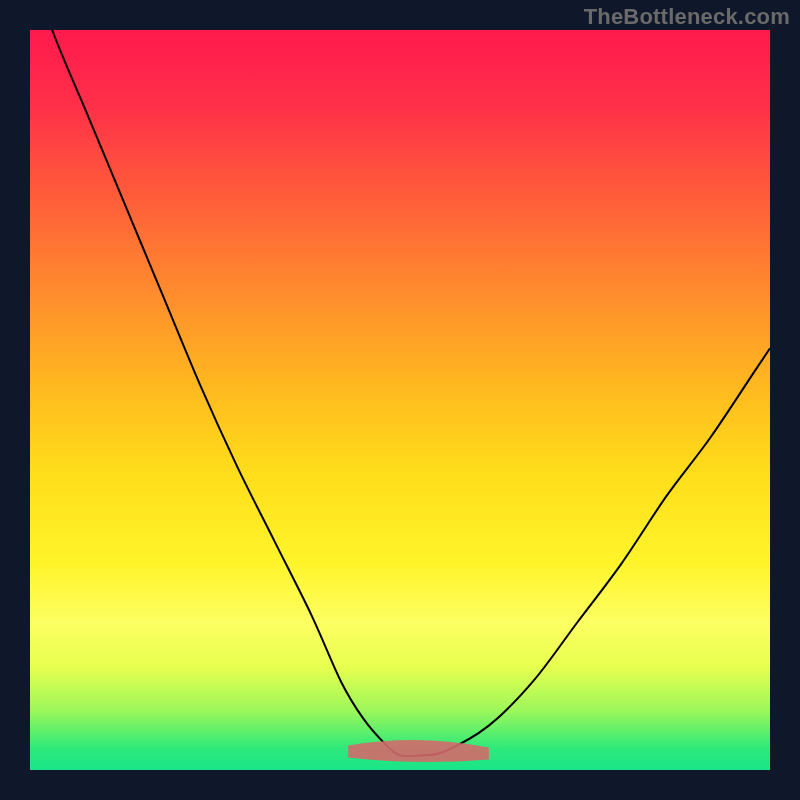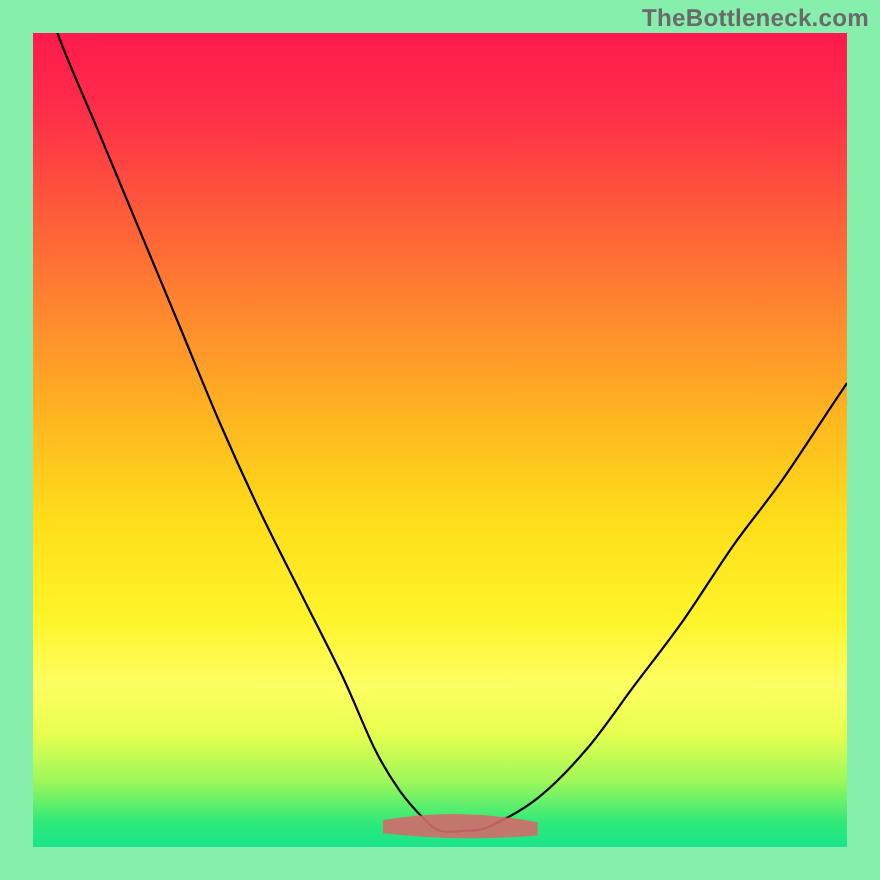--- a/index.html
+++ b/index.html
@@ -8,21 +8,21 @@
     width: 800px;
     height: 800px;
     background: #000;
     overflow: hidden;
     font-family: Arial, Helvetica, sans-serif;
   }
   .frame {
     position: relative;
     width: 800px;
     height: 800px;
-    background: #86efac;
+    background: #0f172a;
   }
   .watermark {
     position: absolute;
     top: 4px;
     right: 10px;
     color: #6a6a6a;
     font-size: 22px;
     font-weight: 600;
     letter-spacing: 0.2px;
     z-index: 20;

